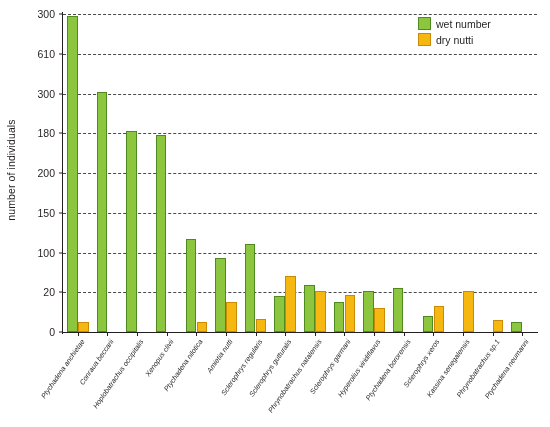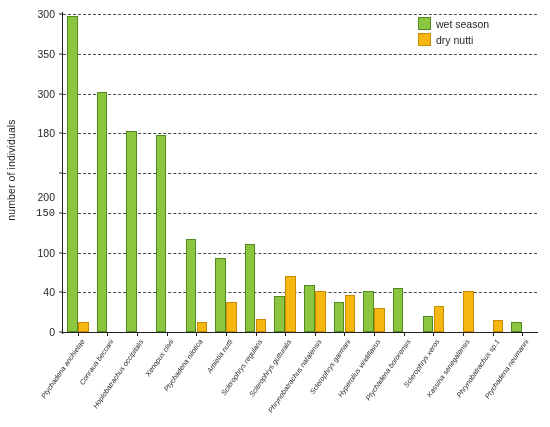--- a/index.html
+++ b/index.html
@@ -212,27 +212,27 @@
 <body>
 
 <div id="chart-root">
 
   <div id="y-axis-title">
     <span>number of individuals</span>
   </div>
 
   <div id="y-tick-labels">
       <div class="y-tick-label" style="top: 318px;">0</div>
-      <div class="y-tick-label" style="top: 278.25px;">40</div>
+      <div class="y-tick-label" style="top: 278.25px;">20</div>
       <div class="y-tick-label" style="top: 238.5px;">100</div>
-      <div class="y-tick-label" style="top: 198.75px; font-family: Liberation Mono, monospace;">150</div>
-      <div class="y-tick-label" style="top: 159px; margin-top: 24px;">200</div>
+      <div class="y-tick-label" style="top: 198.75px;">150</div>
+      <div class="y-tick-label" style="top: 159px;">200</div>
       <div class="y-tick-label" style="top: 119.25px;">180</div>
       <div class="y-tick-label" style="top: 79.5px; text-align: center;">300</div>
-      <div class="y-tick-label" style="top: 39.75px;">350</div>
+      <div class="y-tick-label" style="top: 39.75px;">610</div>
       <div class="y-tick-label" style="top: 0px;">300</div>
     </div>
 
   <div id="y-ticks-marks">
       <div class="y-tick-mark" style="top: 318px;"></div>
       <div class="y-tick-mark" style="top: 278.25px;"></div>
       <div class="y-tick-mark" style="top: 238.5px;"></div>
       <div class="y-tick-mark" style="top: 198.75px;"></div>
       <div class="y-tick-mark" style="top: 159px;"></div>
       <div class="y-tick-mark" style="top: 119.25px;"></div>
@@ -350,21 +350,21 @@
       <div class="x-label" style="left: 342.688px;"><span class="x-label-inner">Ptychadena bororensis</span></div>
       <div class="x-label" style="left: 372.312px;"><span class="x-label-inner">Sclerophrys xeros</span></div>
       <div class="x-label" style="left: 401.938px;"><span class="x-label-inner">Kassina senegalensis</span></div>
       <div class="x-label" style="left: 431.562px;"><span class="x-label-inner">Phrynobatrachus sp.1</span></div>
       <div class="x-label" style="left: 461.188px;"><span class="x-label-inner">Ptychadena neumanni</span></div>
     </div>
 
   <div id="legend">
       <div class="legend-row">
         <div class="legend-swatch wet"></div>
-        <div class="legend-label">wet season</div>
+        <div class="legend-label">wet number</div>
       </div>
       <div class="legend-row">
         <div class="legend-swatch dry"></div>
         <div class="legend-label">dry nutti</div>
       </div>
     </div>
 
 </div>
 
 </body></html>

